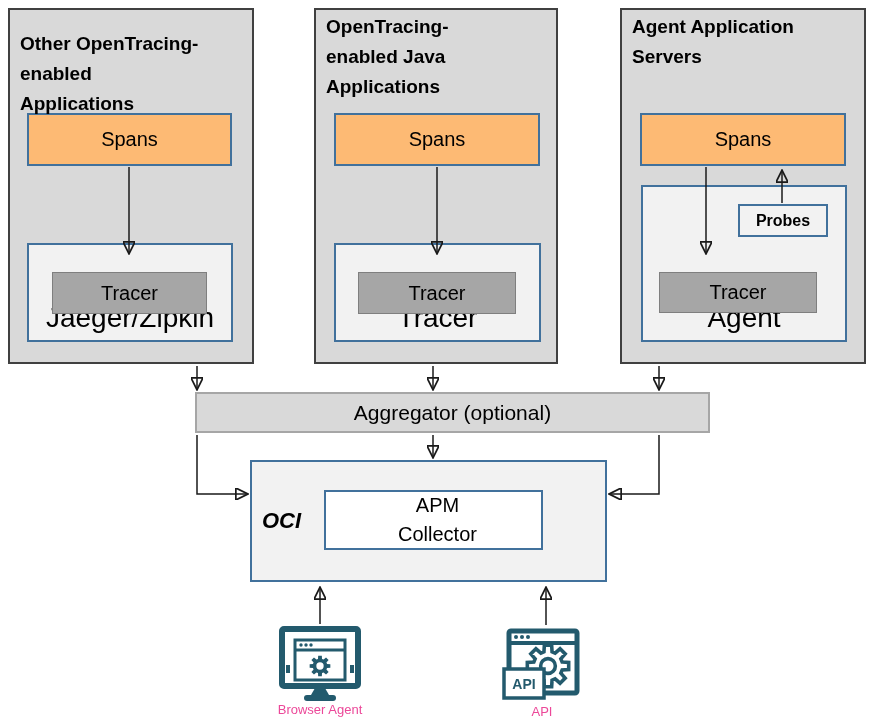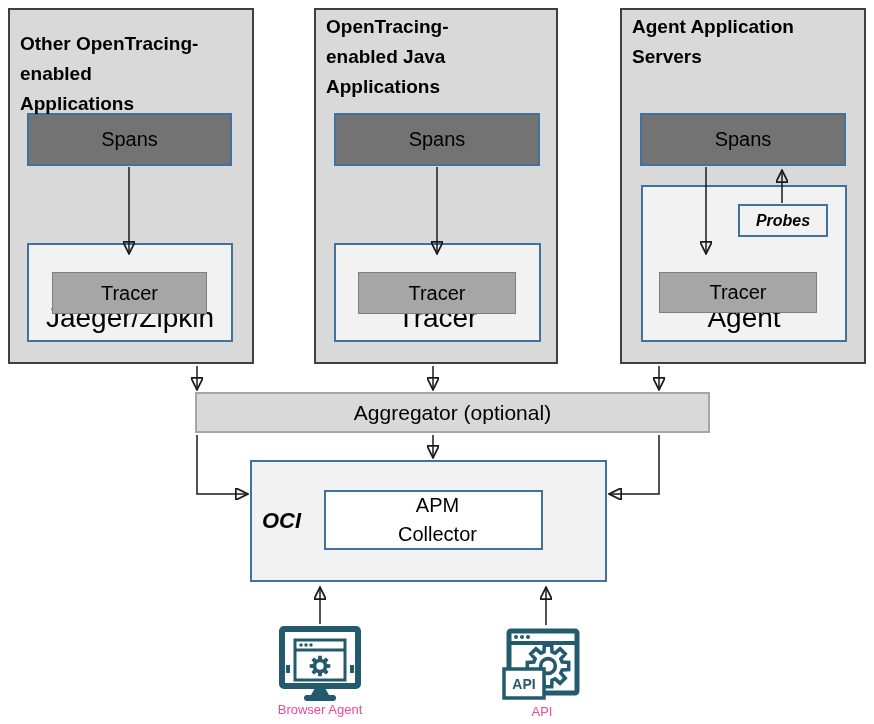--- a/index.html
+++ b/index.html
@@ -9,21 +9,21 @@
     --icon-teal:#235a6d; --arrow-color:#1a1a1a;
   }
   html,body{margin:0;padding:0;background:#fff;}
   #stage{
     position:relative; width:874px; height:724px; background:#fff; overflow:hidden;
     font-family:"Liberation Sans", sans-serif; color:#000;
   }
   .abs{position:absolute;}
   .column{background:var(--column-fill); border:2px solid var(--column-border); box-sizing:border-box; z-index:1;}
   .col-title{font-weight:bold; font-size:19px; line-height:30px; white-space:pre-line; z-index:3;}
-  .spans-box{background:#737373; border:2px solid var(--blue-border); box-sizing:border-box; z-index:2;
+  .spans-box{background:#fdba74; border:2px solid var(--blue-border); box-sizing:border-box; z-index:2;
              display:flex; align-items:center; justify-content:center; font-size:20px;}
   .container-box{background:var(--light-fill); border:2px solid var(--blue-border); box-sizing:border-box; z-index:2;}
   .container-label{position:absolute; left:0; right:0; bottom:6px; text-align:center; font-size:28px;}
   .tracer-box{background:var(--tracer-fill); border:1px solid var(--tracer-border); box-sizing:border-box; z-index:4;
               display:flex; align-items:center; justify-content:center; font-size:20px;margin-top:15px;}
   .probes-box{background:var(--light-fill); border:2px solid var(--blue-border); box-sizing:border-box; z-index:4;
               display:flex; align-items:center; justify-content:center; font-size:16px; font-weight:bold;}
   .aggregator{background:var(--aggregator-fill); border:2px solid var(--aggregator-border); box-sizing:border-box; z-index:1;
               display:flex; align-items:center; justify-content:center; font-size:21px;}
   .oci-box{background:var(--light-fill); border:2px solid var(--blue-border); box-sizing:border-box; z-index:1;}
@@ -71,21 +71,21 @@
 
   <div class="abs column" style="left:620px; top:8px; width:246px; height:356px;"></div>
   <div class="abs col-title" style="left:632px; top:12px; width:222px;">Agent Application
 Servers</div>
   <div class="abs spans-box" style="left:640px; top:113px; width:206px; height:53px;">
     <span>Spans</span>
   </div>
   <div class="abs container-box" style="left:641px; top:185px; width:206px; height:157px;">
     <div class="container-label">APM Java Agent</div>
   </div>
-  <div class="abs probes-box" style="left:738px; top:204px; width:90px; height:33px;font-style:italic;">
+  <div class="abs probes-box" style="left:738px; top:204px; width:90px; height:33px;">
     <span>Probes</span>
   </div>
   <div class="abs tracer-box" style="left:659px; top:257px; width:158px; height:41px;">
     <span>Tracer</span>
   </div>
 
   <div class="abs aggregator" style="left:171px; top:392px; width:515px; height:41px;margin-left:24px;">
     <span>Aggregator (optional)</span>
   </div>
 

